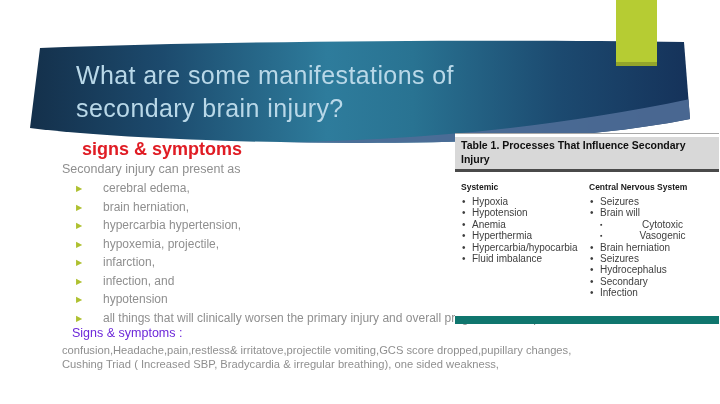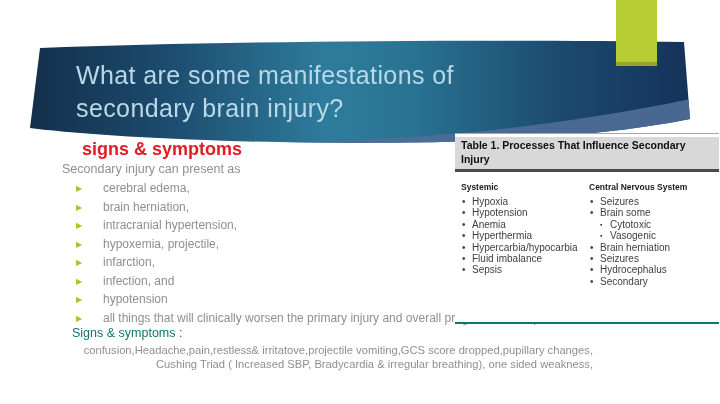--- a/index.html
+++ b/index.html
@@ -23,43 +23,43 @@
   #ss-intro{position:absolute;left:62px;top:162px;font-size:12.5px;color:#8f8f8f;}
   #bullet-list{
     position:absolute;left:73px;top:179px;width:486px;margin:0;padding:0;list-style:none;
     font-size:12px;color:#8f8f8f;
   }
   #bullet-list li{position:relative;padding-left:30px;line-height:18.5px;white-space:nowrap;}
   #bullet-list li::before{
     content:"\25B6";position:absolute;left:3px;top:1px;
     font-size:8px;color:#aec02f;
   }
-  #signs-label{position:absolute;left:72px;top:326px;font-size:12.5px;color:#0f766e;}
+  #signs-label{position:absolute;left:72px;top:326px;font-size:12.5px;color:#6d28d9;}
   #symptom-paragraph{
-    position:absolute;left:75px;top:344px;width:518px;
-    font-size:11.2px;line-height:13.6px;color:#8f8f8f;text-align:right;
+    position:absolute;left:62px;top:344px;width:518px;
+    font-size:11.2px;line-height:13.6px;color:#8f8f8f;
   }
   
   #influence-table{
     position:absolute;left:455px;top:133px;width:264px;height:191px;z-index:2;
-    border-top:1px solid #a8a8a8;border-bottom:2px solid #0f766e;box-sizing:border-box;
+    border-top:1px solid #a8a8a8;border-bottom:8px solid #0f766e;box-sizing:border-box;
     background:#fff;
   }
   #table-title{
     margin-top:3px;background:#d8d8d8;border-bottom:3px solid #4a4a4a;
     padding:2px 6px 3px 6px;font-size:10.5px;font-weight:bold;color:#0f0f0f;line-height:13.5px;
   }
   #table-cols{display:flex;padding:10px 4px 0 6px;}
   .tcol1{width:128px;}
   .tcol2{flex:1;}
   .tcol-header{font-size:8.5px;font-weight:bold;color:#1a1a1a;margin:0 8px 4px 0;}
   .tcol ul{margin:0;padding:0;list-style:none;font-size:10px;color:#3e3e3e;}
   .tcol li{position:relative;padding-left:11px;line-height:11.4px;white-space:nowrap;}
   .tcol li::before{content:"\2022";position:absolute;left:1px;top:0;}
-  .tcol li.lvl2{padding-left:21px;}
+  .tcol li.lvl2{padding-left:21px;text-align:center;}
   .tcol li.lvl2::before{content:"\25AA";left:11px;font-size:7px;}
 </style>
 </head>
 <body>
 
 <div id="slide">
 
   <div id="banner">
     <svg viewBox="0 0 660 104" preserveAspectRatio="none" aria-hidden="true">
       <defs>
@@ -84,21 +84,21 @@
     </div>
   </div>
 
   <div id="green-bar"></div>
 
   <div id="ss-heading">signs &amp; symptoms</div>
   <div id="ss-intro">Secondary injury can present as</div>
   <ul id="bullet-list">
       <li>cerebral edema,</li>
       <li>brain herniation,</li>
-      <li>intracranial hypertension,</li>
+      <li>hypercarbia hypertension,</li>
       <li>hypoxemia, projectile,</li>
       <li>infarction,</li>
       <li>infection, and</li>
       <li>hypotension</li>
       <li>all things that will clinically worsen the primary injury and overall prognosis of the patient</li>
     </ul>
   <div id="signs-label">Signs &amp; symptoms :</div>
   <div id="symptom-paragraph">confusion,Headache,pain,restless&amp;  irritatove,projectile vomiting,GCS score dropped,pupillary changes, Cushing Triad ( Increased SBP, Bradycardia &amp; irregular breathing), one sided weakness,</div>
 
   <div id="influence-table">
@@ -106,32 +106,32 @@
     <div id="table-cols">
       <div class="tcol tcol1">
         <div class="tcol-header">Systemic</div>
         <ul>
             <li>Hypoxia</li>
             <li>Hypotension</li>
             <li>Anemia</li>
             <li>Hyperthermia</li>
             <li>Hypercarbia/hypocarbia</li>
             <li>Fluid imbalance</li>
-            <li>Sepsis</li>
           </ul>
       </div>
       <div class="tcol tcol2">
         <div class="tcol-header">Central Nervous System</div>
         <ul>
             <li>Seizures</li>
-            <li>Brain some</li>
+            <li>Brain will</li>
             <li class="lvl2">Cytotoxic</li>
             <li class="lvl2">Vasogenic</li>
             <li>Brain herniation</li>
             <li>Seizures</li>
             <li>Hydrocephalus</li>
             <li>Secondary</li>
+            <li>Infection</li>
           </ul>
       </div>
     </div>
   </div>
 
 </div>
 
 </body></html>

